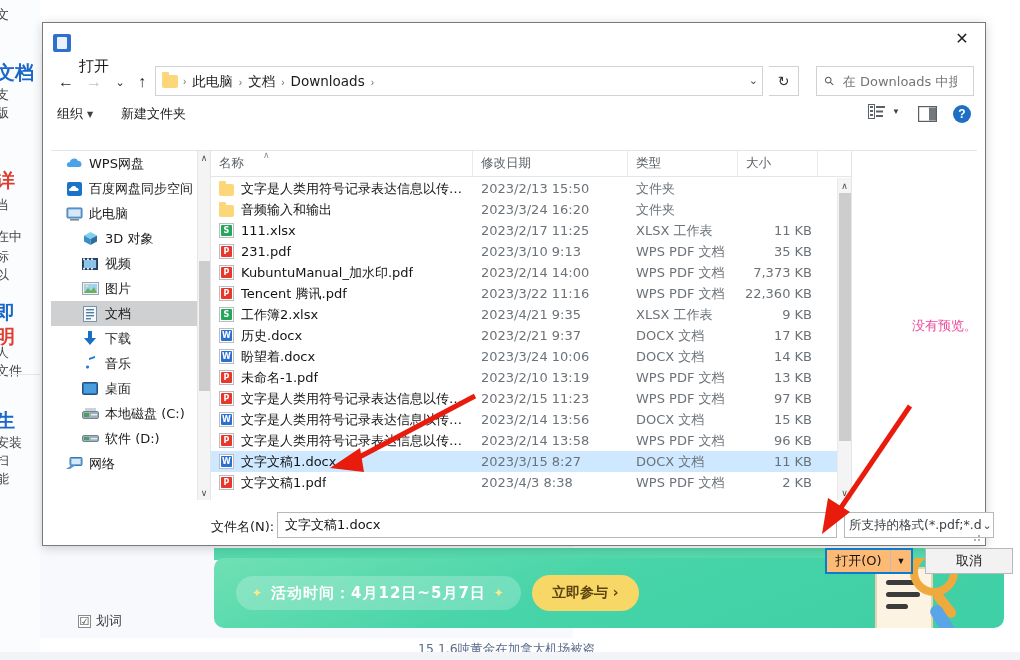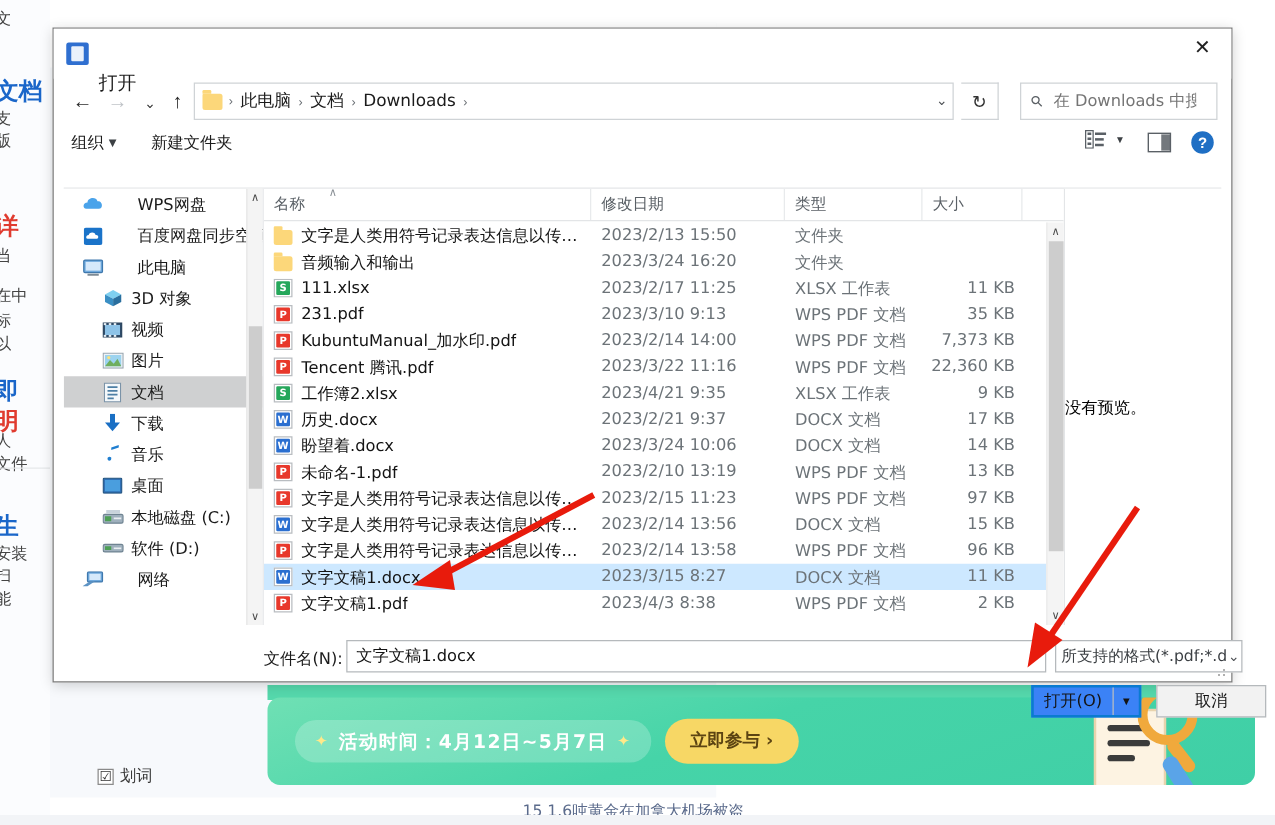--- a/index.html
+++ b/index.html
@@ -198,21 +198,21 @@
   }
   .tree-item {
     display:flex; align-items:center; height:25px; font-size:13px; color:#1b1b1b;
     cursor:pointer; white-space:nowrap; font-family:"DejaVu Sans",sans-serif;
   }
   .tree-item.sel { background:#cfd0d1; }
   .tree-item .ico {
     width:18px; height:16px; flex:0 0 auto; margin-right:6px;
     display:flex; align-items:center; justify-content:center;
   }
-  .lvl0 { padding-left:14px;gap:21px; }
+  .lvl0 { padding-left:14px; }
   .lvl1 { padding-left:30px; }
 
   #side-scroll {
     position:absolute; right:0; top:0; width:13px; height:100%;
     background:#f4f4f4; border-left:1px solid #e6e6e6;
   }
   #side-scroll .arrow {
     height:14px; display:flex; align-items:center; justify-content:center;
     font-size:9px; color:#4a4a4a;
   }
@@ -280,22 +280,22 @@
   #list-scroll .arrow {
     height:15px; display:flex; align-items:center; justify-content:center;
     font-size:9px; color:#4a4a4a;
   }
   #list-scroll .thumb {
     position:absolute; left:1px; top:15px; width:12px; height:248px; background:#cdcdcd;
   }
 
   #preview {
     width:126px; flex:0 0 auto; border-left:1px solid #e3e5e7; background:#fff;
-    display:flex; align-items:center; justify-content:flex-start;
-    font-size:13px; color:#000000; font-family:"DejaVu Sans",sans-serif;
+    display:flex; align-items:center; justify-content:flex-end;
+    font-size:13px; color:#ec4899; font-family:"DejaVu Sans",sans-serif;
   }
 
   
   #footer { position:absolute; left:0; top:483px; right:0; height:40px; }
   #fn-label {
     position:absolute; left:168px; top:12px; font-size:13px; color:#1b1b1b;
     font-family:"DejaVu Sans",sans-serif;
   }
   #fn-input {
     position:absolute; left:234px; top:6px; width:560px; height:26px;
@@ -312,21 +312,21 @@
     overflow:hidden;
   }
   #filter-sel .ftxt {
     flex:1 1 auto; font-size:12.5px; color:#3b3f43; padding-left:4px;
     white-space:nowrap; overflow:hidden; font-family:"DejaVu Sans",sans-serif;
   }
   #filter-sel .ic { width:16px; text-align:center; font-size:11px; color:#45494d; }
 
   #open-btn {
     position:absolute; left:782px; top:525px; width:88px; height:26px;
-    border:2px solid #0a7bd0; background:#3b82f6; display:flex; align-items:center;
+    border:2px solid #0a7bd0; background:#fdba74; display:flex; align-items:center;
     cursor:pointer;
   }
   #open-btn .lbl {
     flex:1 1 auto; text-align:center; font-size:13px; color:#141414;
     font-family:"DejaVu Sans",sans-serif;
   }
   #open-btn .div { width:1px; height:22px; background:#b9bdc1; }
   #open-btn .dd { width:20px; text-align:center; font-size:9px; color:#141414; }
   #cancel-btn {
     position:absolute; left:882px; top:525px; width:88px; height:26px;

